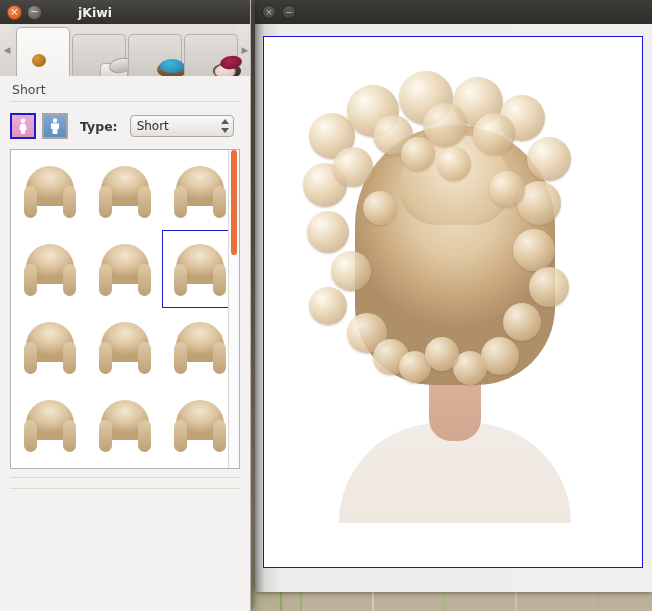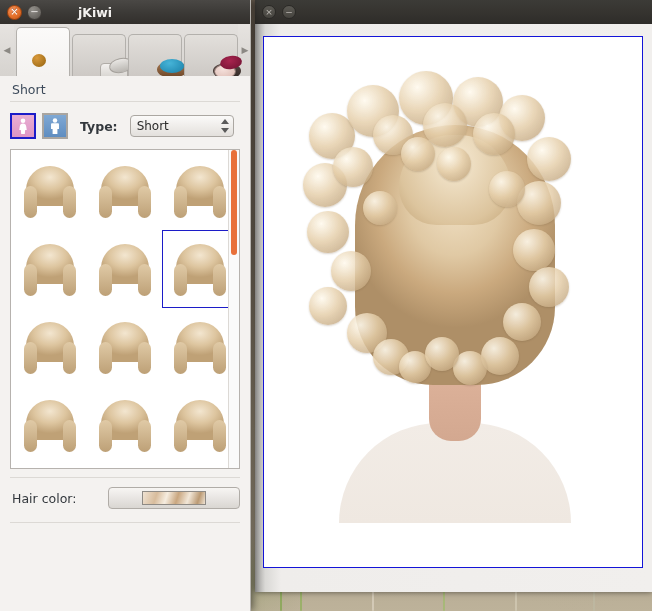--- a/index.html
+++ b/index.html
@@ -339,26 +339,20 @@
             </span>
           </div>
         </div>
       <div id="style-scrollbar">
         <div id="style-thumb" style="height: 33%; top: 0%; background: rgb(232, 112, 58);"></div>
       </div>
     </div>
 
     <div class="hrule" style="margin:8px 10px 0 10px;"></div>
 
-    <div class="ctrl-row">
-      <div class="ctrl-label">Hair color:</div>
-      <div class="swatch-btn">
-        <div class="swatch hair-tex"></div>
-      </div>
-    </div>
 
 
 
     <div class="hrule" style="margin:10px 10px 0 10px;"></div>
   </div>
 </div>
 
 <style>
   
   #jkiwi-window{

